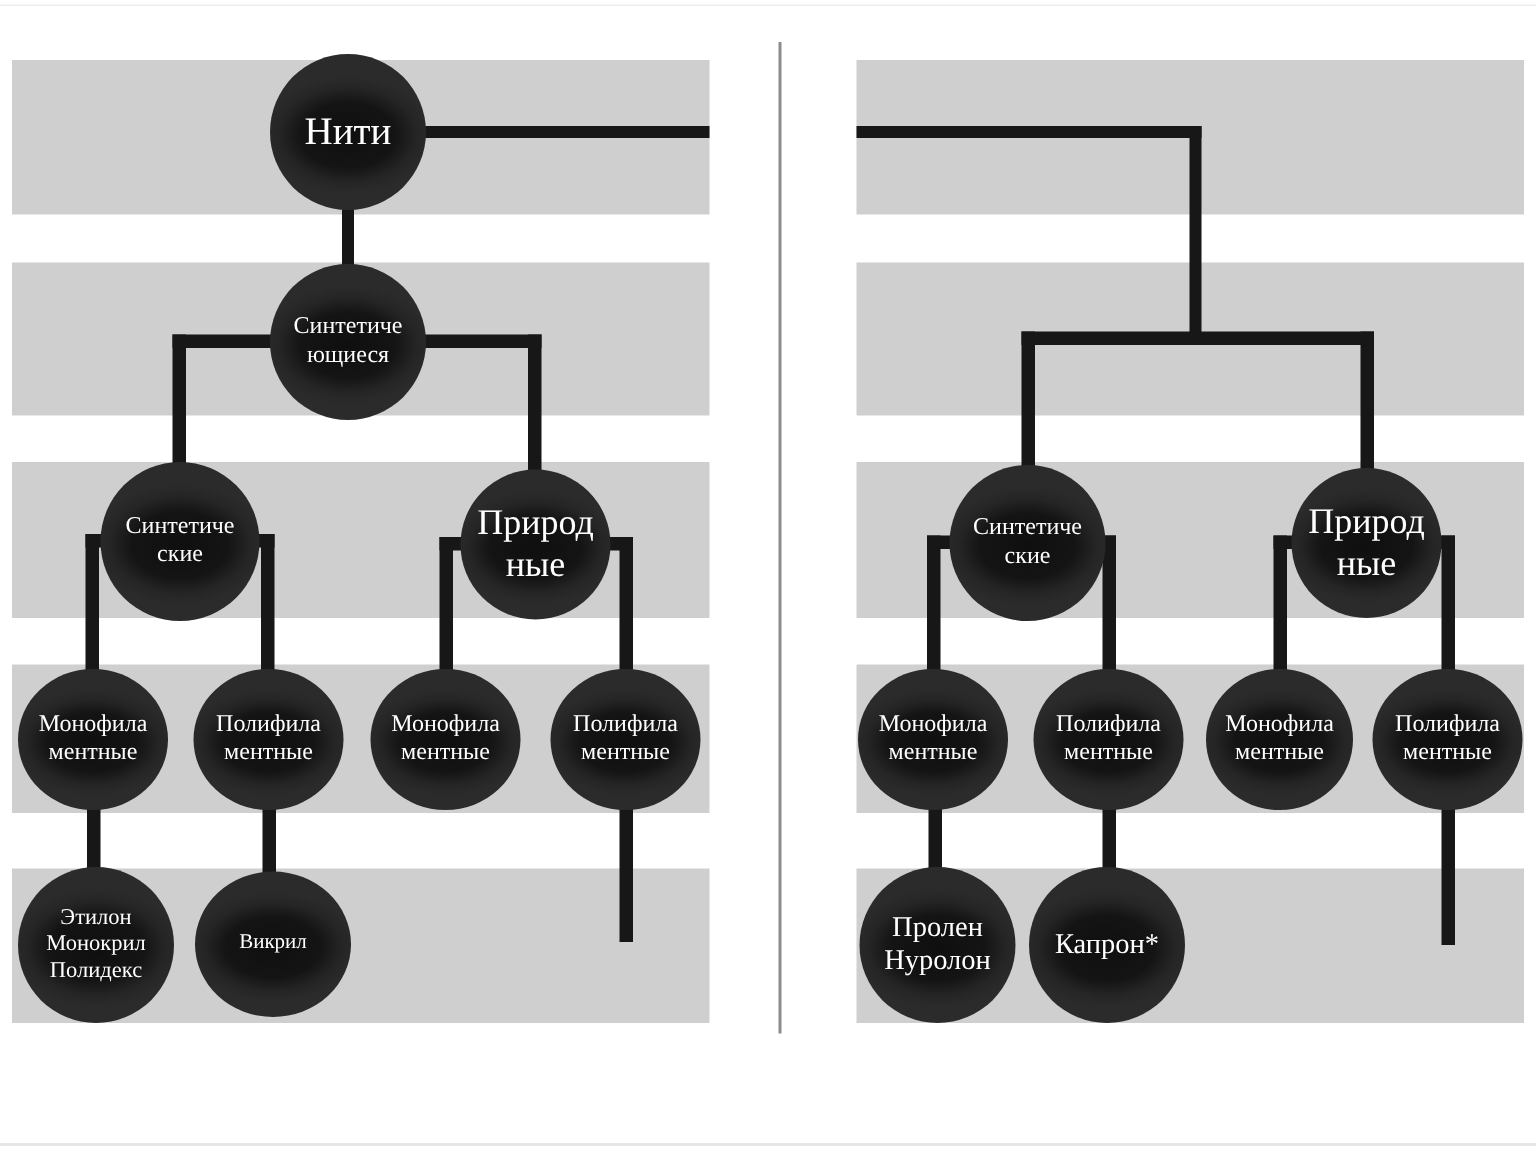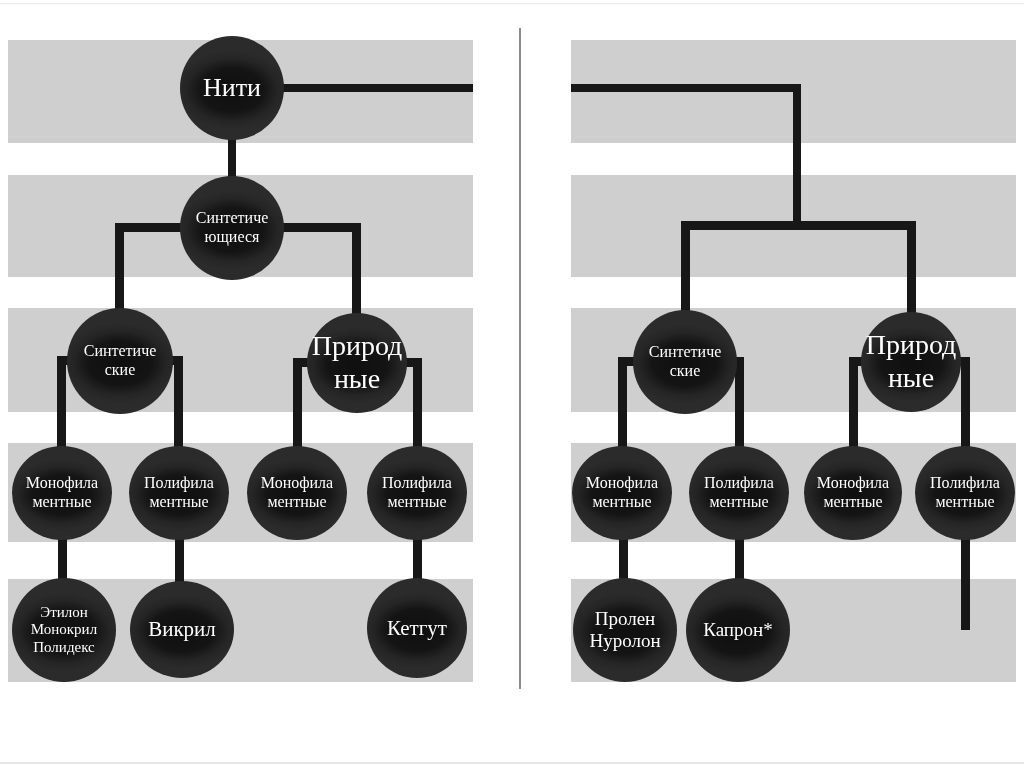--- a/index.html
+++ b/index.html
@@ -6,21 +6,21 @@
   .stage{position:relative;width:1024px;height:767px;background:#ffffff;overflow:hidden;
          font-family:Liberation Serif, serif;}
   .edge{position:absolute;left:0;width:1024px;}
   .band{position:absolute;background:#cfcfcf;}
   .ln{position:absolute;background:#171717;}
   .divider{position:absolute;background:#8c8c8c;}
   .node{position:absolute;border-radius:50%;color:#ffffff;display:flex;align-items:center;
         justify-content:center;text-align:center;white-space:pre-line;line-height:1.17;
         background:radial-gradient(ellipse 55% 38% at 50% 52%, #0f0f0f 0%, #141414 55%, #252525 80%, #2b2b2b 100%);}
   .f15{font-size:15px}.f16{font-size:16px}.f19{font-size:19px}
-  .f21{font-size:21px}.f22{font-size:28px}.f26{font-size:26px}
+  .f21{font-size:14px}.f22{font-size:24px}.f26{font-size:26px}
   .footnote{position:absolute;left:38px;top:731px;font-size:24px;color:#1c1c1c;}
 </style>
 </head>
 <body>
 
 <div class="stage">
 
   <div class="edge" style="top:3px;height:1px;background:#ededed;"></div>
   <div class="edge" style="top:762px;height:2px;background:#e6e6e6;"></div>
 
@@ -80,21 +80,20 @@
   <div class="node f16" style="left:129px;top:446px;width:100px;height:94px;">Полифила
 ментные</div>
   <div class="node f16" style="left:247px;top:446px;width:100px;height:94px;">Монофила
 ментные</div>
   <div class="node f16" style="left:367px;top:446px;width:100px;height:94px;">Полифила
 ментные</div>
   <div class="node f15" style="left:12px;top:578px;width:104px;height:104px;">Этилон
 Монокрил
 Полидекс</div>
   <div class="node f21" style="left:130px;top:581px;width:104px;height:97px;">Викрил</div>
-  <div class="node f21" style="left:367px;top:578px;width:100px;height:100px;">Кетгут</div>
 
   <div class="node f16" style="left:633px;top:310px;width:104px;height:104px;">Синтетиче
 ские</div>
   <div class="node f22" style="left:861px;top:312px;width:100px;height:100px;">Природ
 ные</div>
   <div class="node f16" style="left:572px;top:446px;width:100px;height:94px;">Монофила
 ментные</div>
   <div class="node f16" style="left:689px;top:446px;width:100px;height:94px;">Полифила
 ментные</div>
   <div class="node f16" style="left:804px;top:446px;width:98px;height:94px;">Монофила

